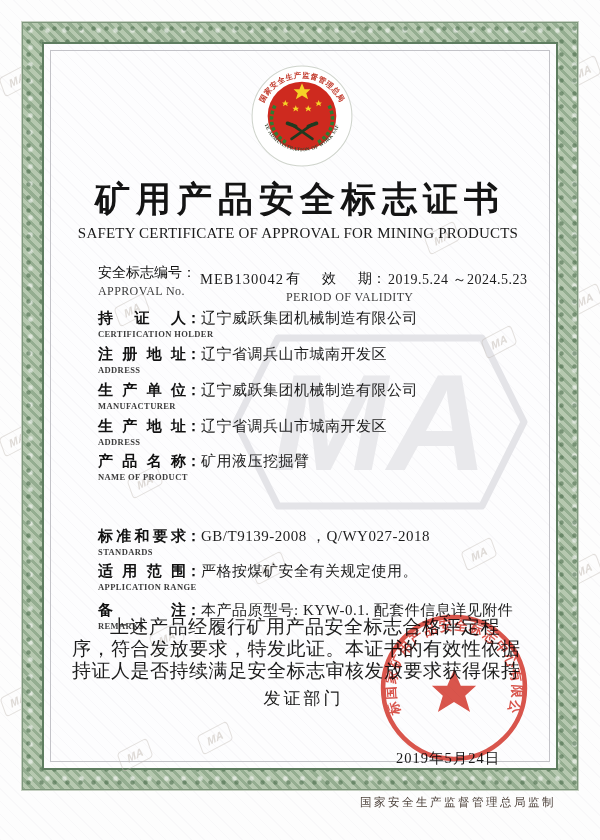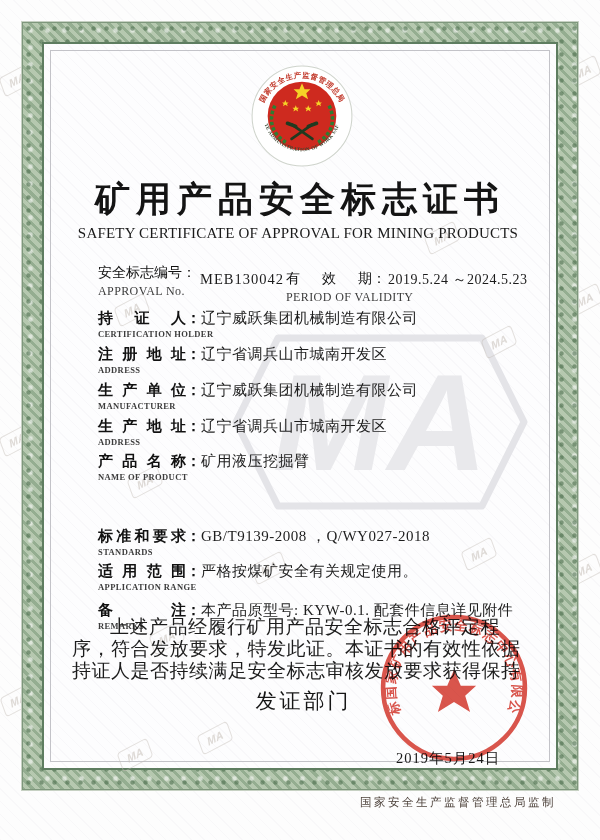--- a/index.html
+++ b/index.html
@@ -68,21 +68,21 @@
   }
   .fcolon { font-size:15px; font-weight:bold; color:#111; }
   .fvalue { font-size:15px; color:#1d1d1d; letter-spacing:.5px; }
   .fen { font-size:8.5px; color:#3c3c3c; letter-spacing:.4px; margin-top:1px;font-weight:bold; }
   
   .decl {
     position:absolute; left:72px; top:616px; width:460px; z-index:4;
     font-size:19px; line-height:22px; text-indent:2em; color:#1c1c1c; letter-spacing:.5px;
   }
   .issuer { position:absolute; left:0; right:0; top:687px; z-index:4; text-align:center; }
-  .issuer .zh { font-size:21px; letter-spacing:3px; color:#161616;padding-left:7px; }
+  .issuer .zh { font-size:17px; letter-spacing:3px; color:#161616;padding-left:7px; }
   .issuer .en { font-size:10.5px; letter-spacing:1.2px; color:#2c2c2c; margin-top:3px; }
   .issue-date { position:absolute; left:396px; top:749px; z-index:4; font-size:14.5px; letter-spacing:1px; color:#191919; }
   
   .stamp { position:absolute; left:378px; top:612px; z-index:5; opacity:.86; mix-blend-mode:multiply; }
   
   .imprint {
     position:absolute; right:44px; top:795px; z-index:4;
     font-size:11.5px; letter-spacing:2.5px; color:#4e433c;margin-left:47px;
   }
 </style>

